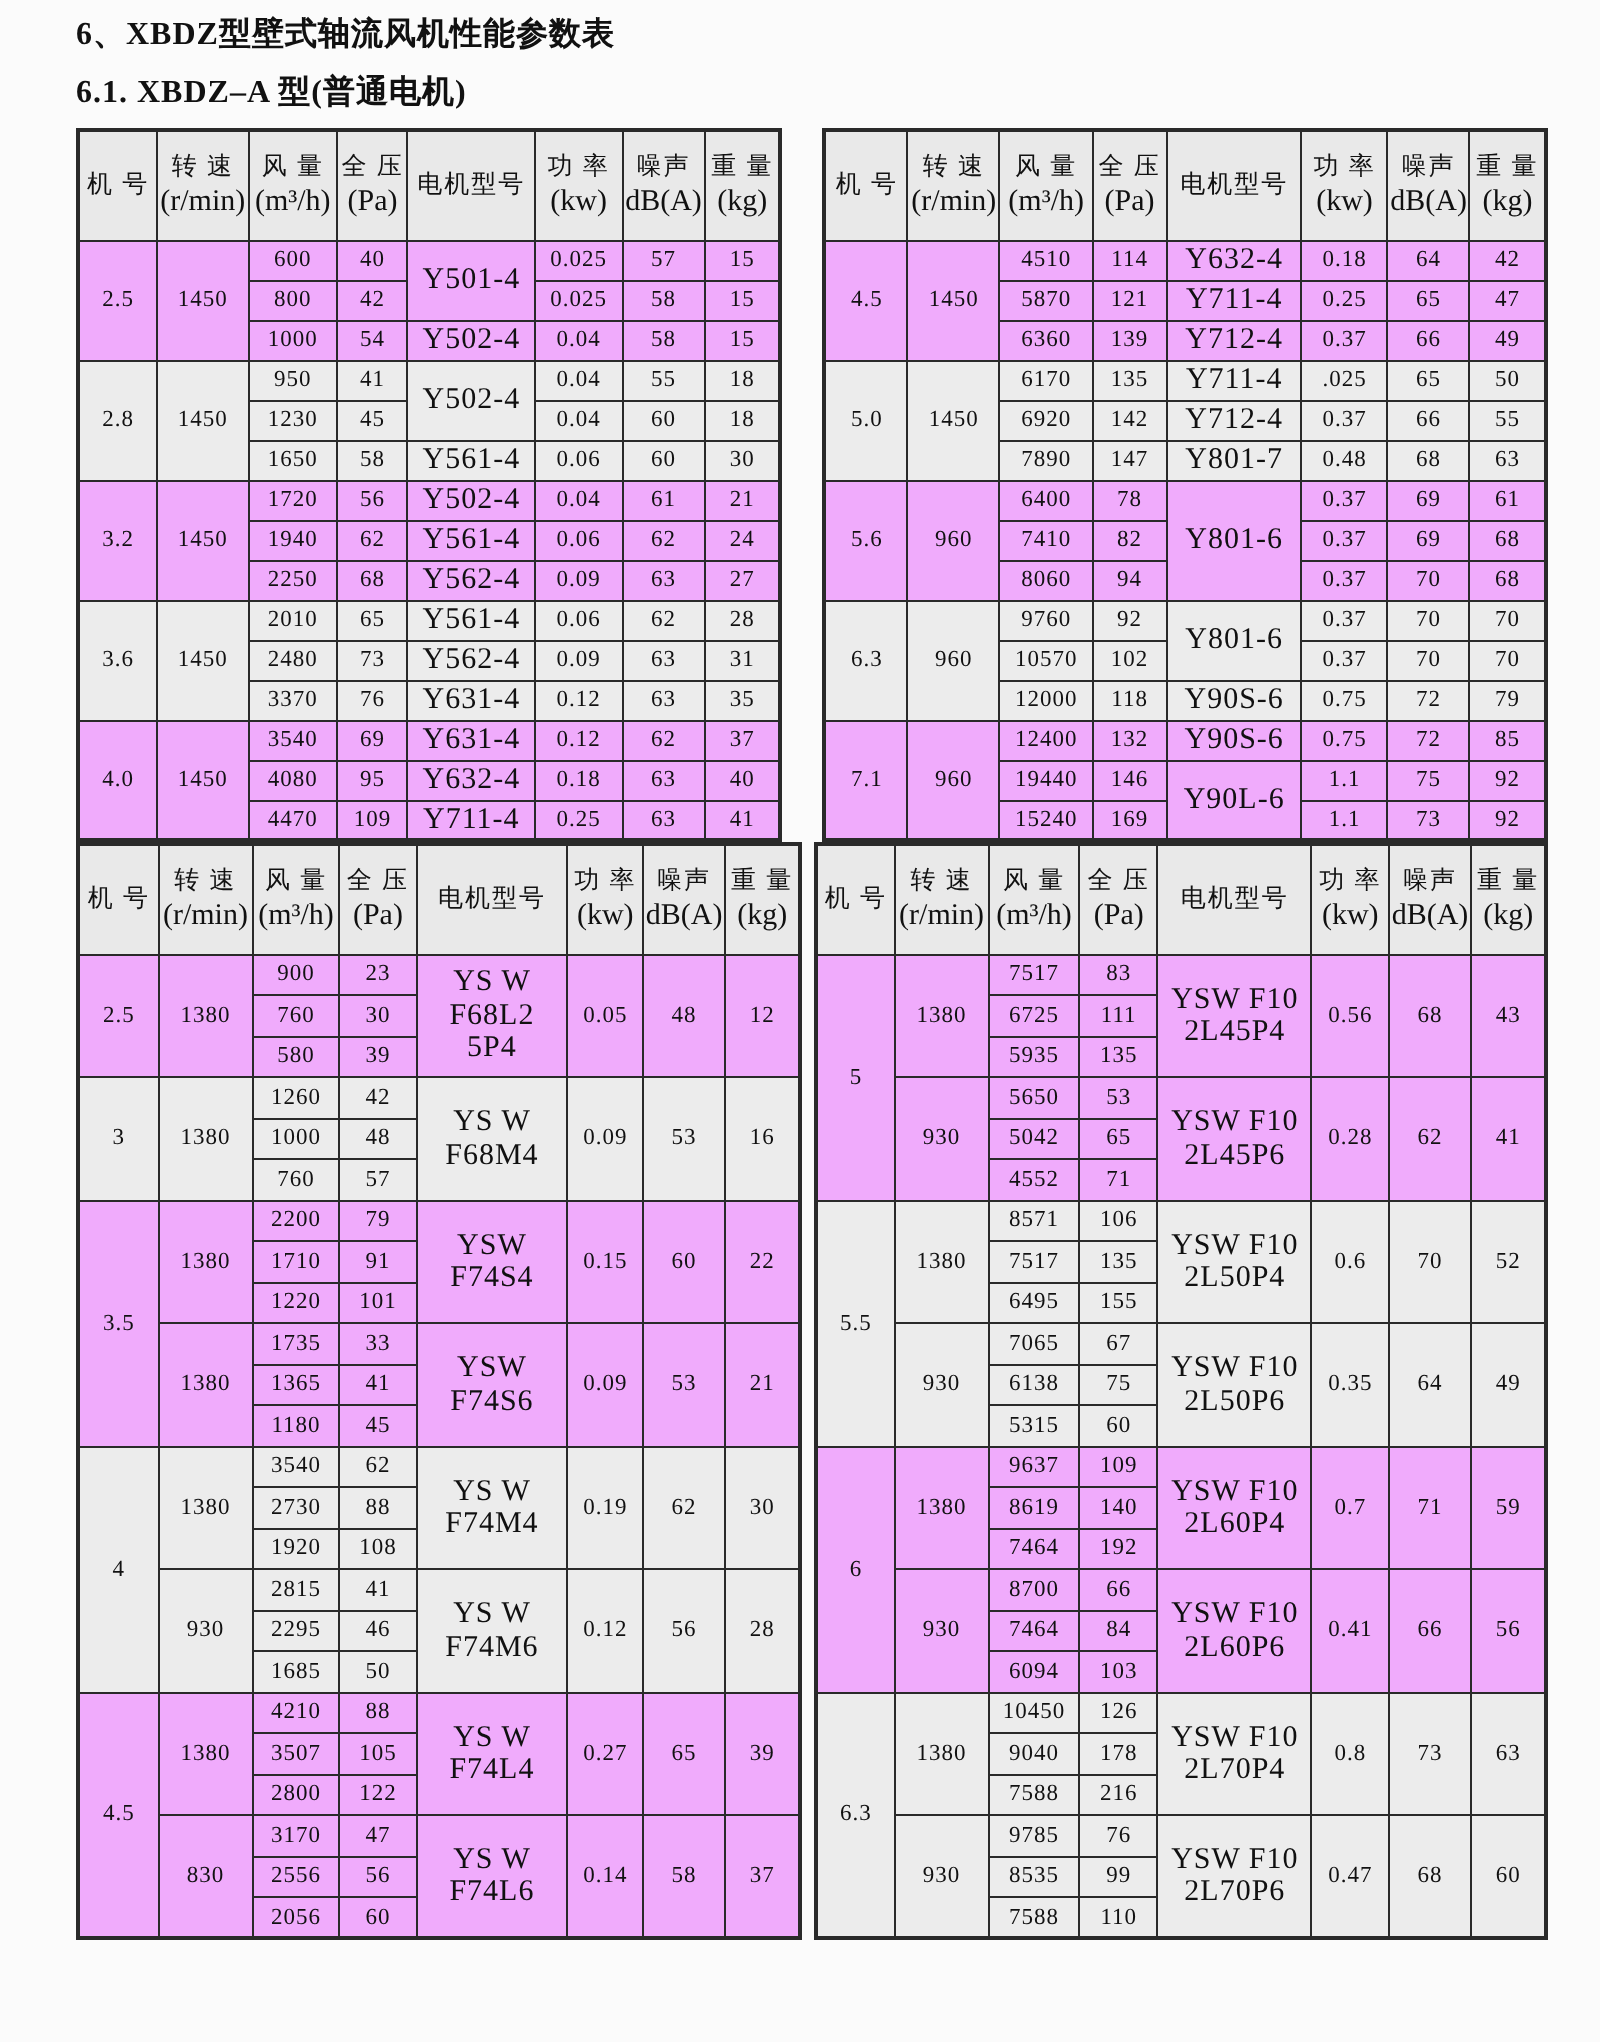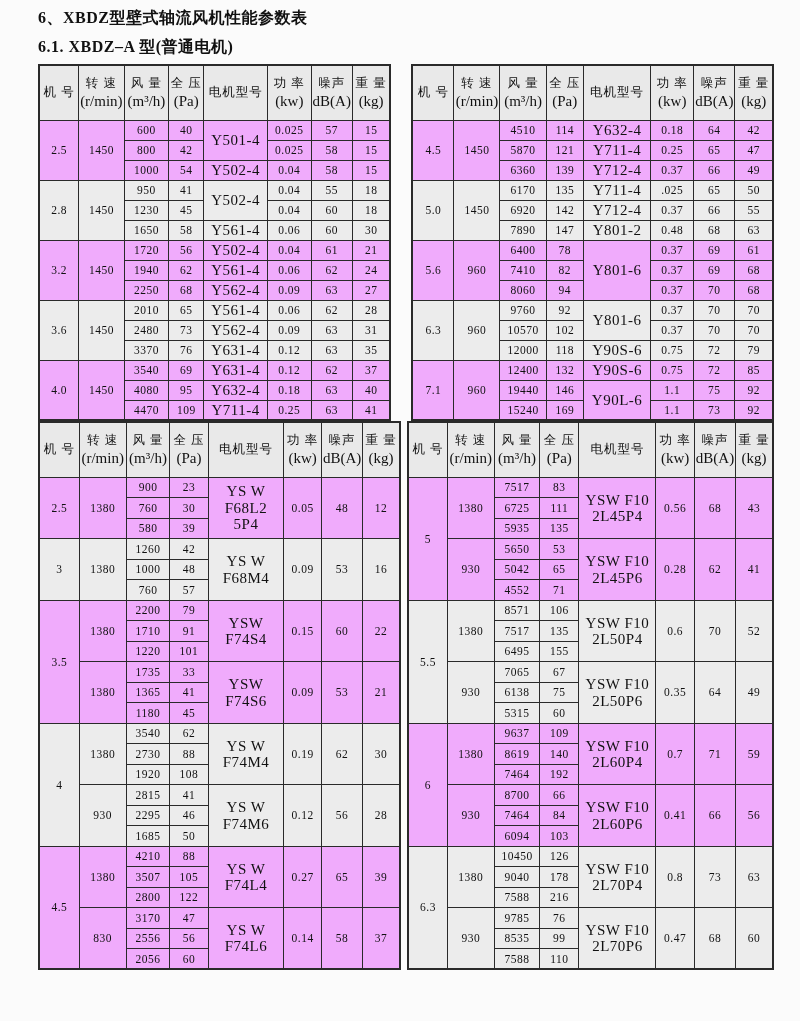--- a/index.html
+++ b/index.html
@@ -311,21 +311,21 @@
             <td>6920</td>
             <td>142</td>
             <td class="motor">Y712-4</td>
             <td>0.37</td>
             <td>66</td>
             <td>55</td>
           </tr>
           <tr class="sh">
             <td>7890</td>
             <td>147</td>
-            <td class="motor">Y801-2</td>
+            <td class="motor">Y801-7</td>
             <td>0.48</td>
             <td>68</td>
             <td>63</td>
           </tr>
           <tr>
             <td rowspan="3">5.6</td>
             <td rowspan="3">960</td>
             <td>6400</td>
             <td>78</td>
             <td rowspan="3" class="motor">Y801-6</td>

